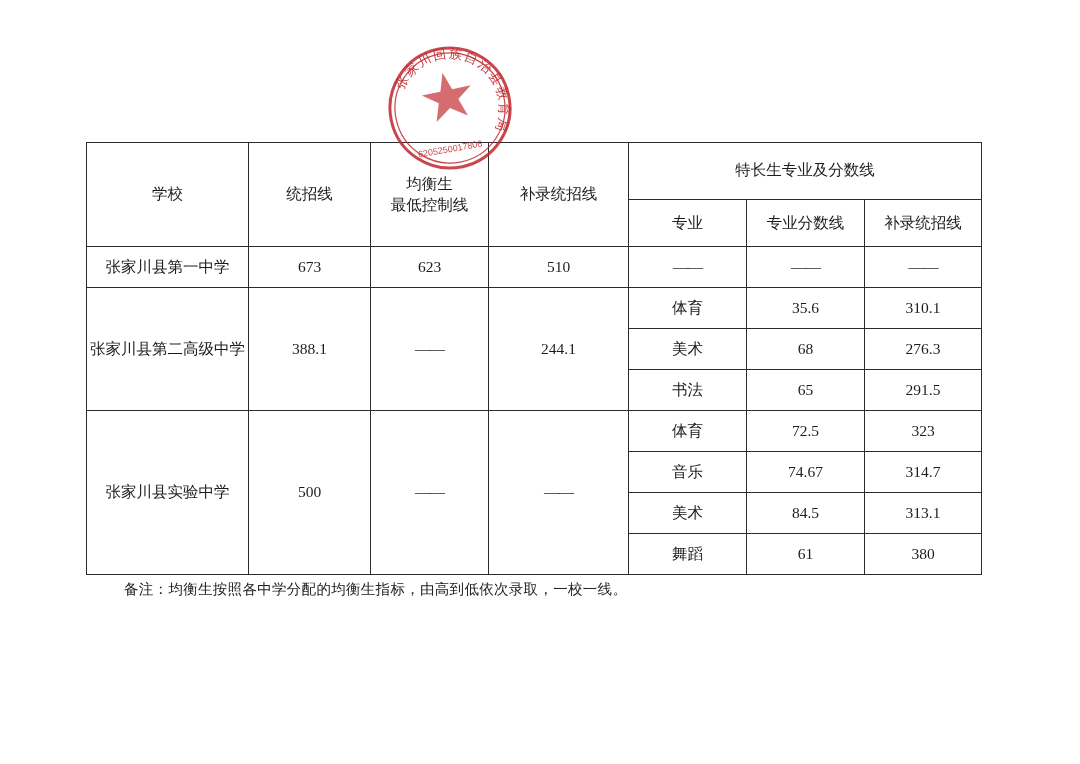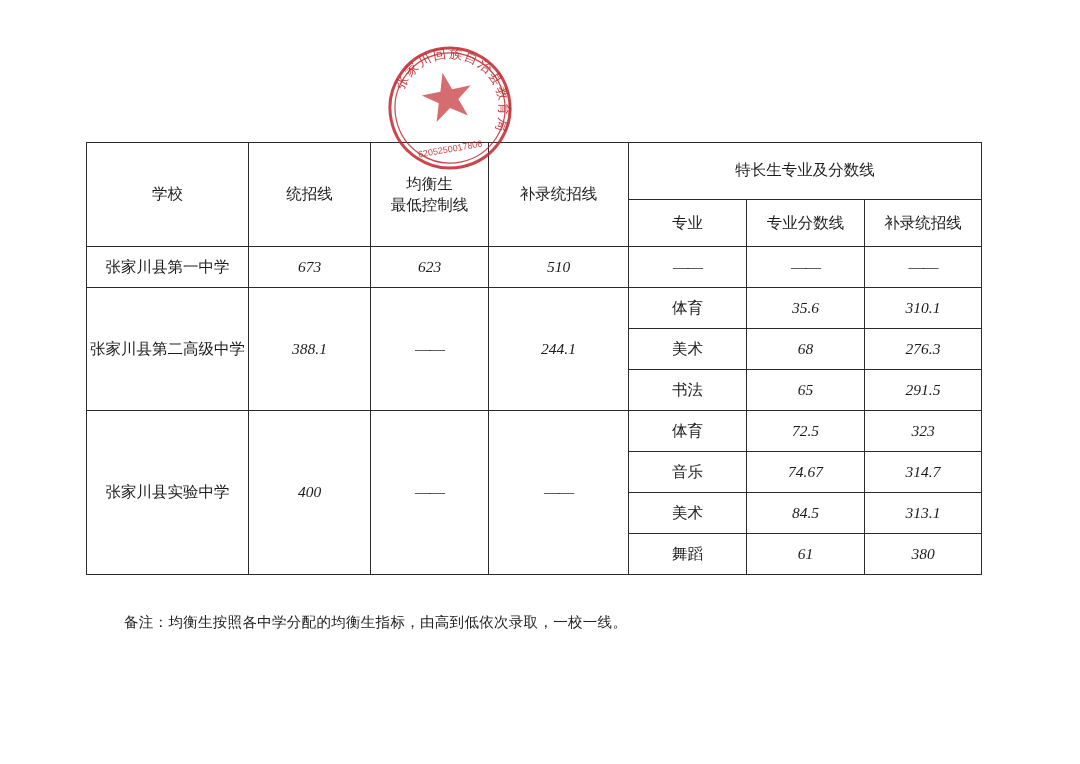--- a/index.html
+++ b/index.html
@@ -81,28 +81,28 @@
   .specialty-head { font-size: 16px; font-family: Liberation Mono, monospace; }
   .two-line { font-size: 15px; line-height: 1.3; }
 
   .row-body td { height: 40px; }
   .row-tall td { height: 40px; }
 
   .dash {
     letter-spacing: -1px;
     font-size: 15px;
   }
-  .num { font-size: 15.5px; font-style: italic; }
+  .num { font-size: 15.5px; }
   .school-name { font-size: 15.5px; }
 
   
   .note {
     position: absolute;
     left: 124px;
-    top: 613px;
+    top: 580px;
     font-size: 14.5px;
     color: #222;
     letter-spacing: 0.3px;
   }
 
   
   .footer-brand {
     position: absolute;
     right: 30px;
     bottom: 30px;
@@ -215,21 +215,21 @@
           <td class="num">276.3</td>
         </tr>
         <tr class="row-tall">
           <td>书法</td>
           <td class="num">65</td>
           <td class="num">291.5</td>
         </tr>
 
         <tr class="row-tall">
           <td rowspan="4" class="school-name">张家川县实验中学</td>
-          <td rowspan="4" class="num">400</td>
+          <td rowspan="4" class="num">500</td>
           <td rowspan="4" class="dash">——</td>
           <td rowspan="4" class="dash">——</td>
           <td>体育</td>
           <td class="num">72.5</td>
           <td class="num">323</td>
         </tr>
         <tr class="row-tall">
           <td>音乐</td>
           <td class="num">74.67</td>
           <td class="num">314.7</td>

